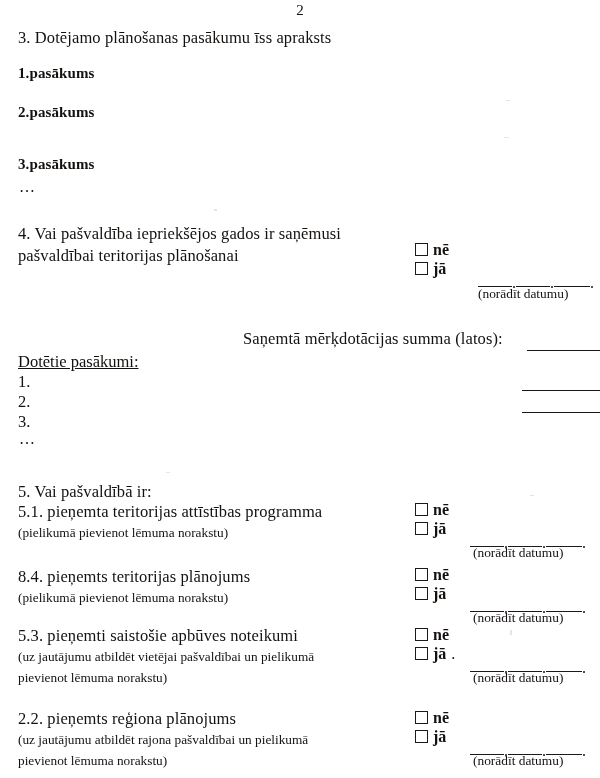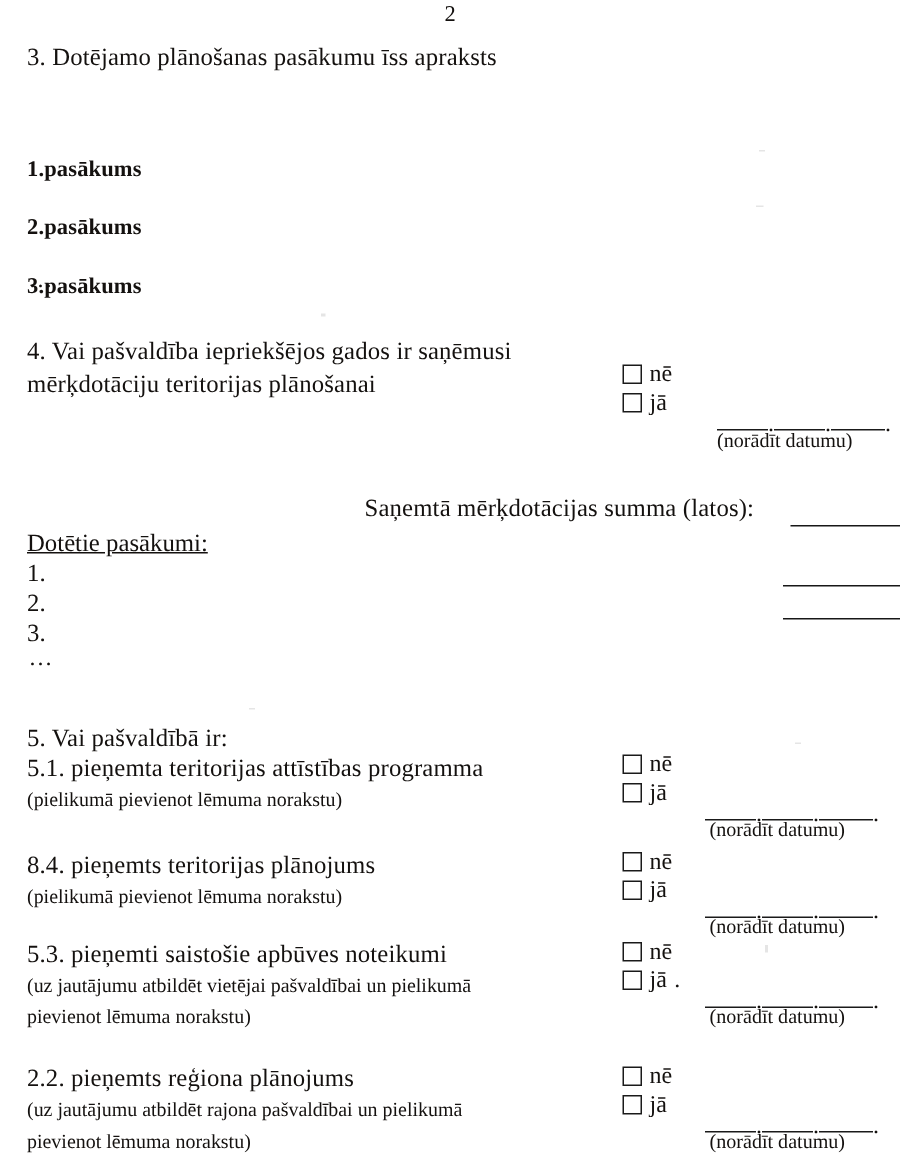--- a/index.html
+++ b/index.html
@@ -45,21 +45,20 @@
   }
   .q-sub {
     font-size: 16.5px;
     line-height: 20px;
     text-decoration: underline;
   }
   .bold-item {
     font-size: 15px;
     font-weight: bold;
     letter-spacing: 0.1px;
-    margin-top: 40px;
   }
   .small-note {
     font-size: 13.3px;
     line-height: 19px;
   }
   .dots {
     font-size: 16px;
     letter-spacing: 2px;
   }
   .list-num {
@@ -83,20 +82,21 @@
     box-sizing: border-box;
     display: inline-block;
     flex: 0 0 auto;
     background: #fff;
   }
   .chk-label {
     margin-left: 5px;
     font-size: 16px;
     line-height: 16px;
     display: inline-block;
+    font-weight: bold;
   }
   .jaa-dot {
     display: inline-block;
     margin-left: 5px;
     font-size: 16px;
     line-height: 16px;
   }
 
   
   .date-blank {
@@ -152,25 +152,25 @@
   <div class="speck" style="left:530px;top:495px;width:4px;height:1px;"></div>
   <div class="speck" style="left:510px;top:630px;width:2px;height:5px;"></div>
   <div class="speck" style="left:166px;top:472px;width:4px;height:1px;"></div>
 
   <div class="abs page-number">2</div>
 
   <div class="abs q-head" style="left:18px;top:28px;">3. Dotējamo plānošanas pasākumu īss apraksts</div>
 
   <div class="abs bold-item" style="left:18px;top:65px;">1.pasākums</div>
   <div class="abs bold-item" style="left:18px;top:104px;">2.pasākums</div>
-  <div class="abs bold-item" style="left:18px;top:143px;">3.pasākums</div>
+  <div class="abs bold-item" style="left:18px;top:156px;">3.pasākums</div>
   <div class="abs dots" style="left:19px;top:178px;">…</div>
 
   <div class="abs q-head" style="left:18px;top:224px;">4. Vai pašvaldība iepriekšējos gados ir saņēmusi</div>
-  <div class="abs q-head" style="left:18px;top:246px;">mērķdotāciju teritorijas plānošanai</div>
+  <div class="abs q-head" style="left:18px;top:246px;">pašvaldībai teritorijas plānošanai</div>
 
   <div class="chk-group" style="left:415px;top:240px;">
     <div class="chk-row">
       <span class="chk-box"></span>
       <span class="chk-label">nē</span>
     </div>
     <div class="chk-row">
       <span class="chk-box"></span>
       <span class="chk-label">jā</span>
     </div>

